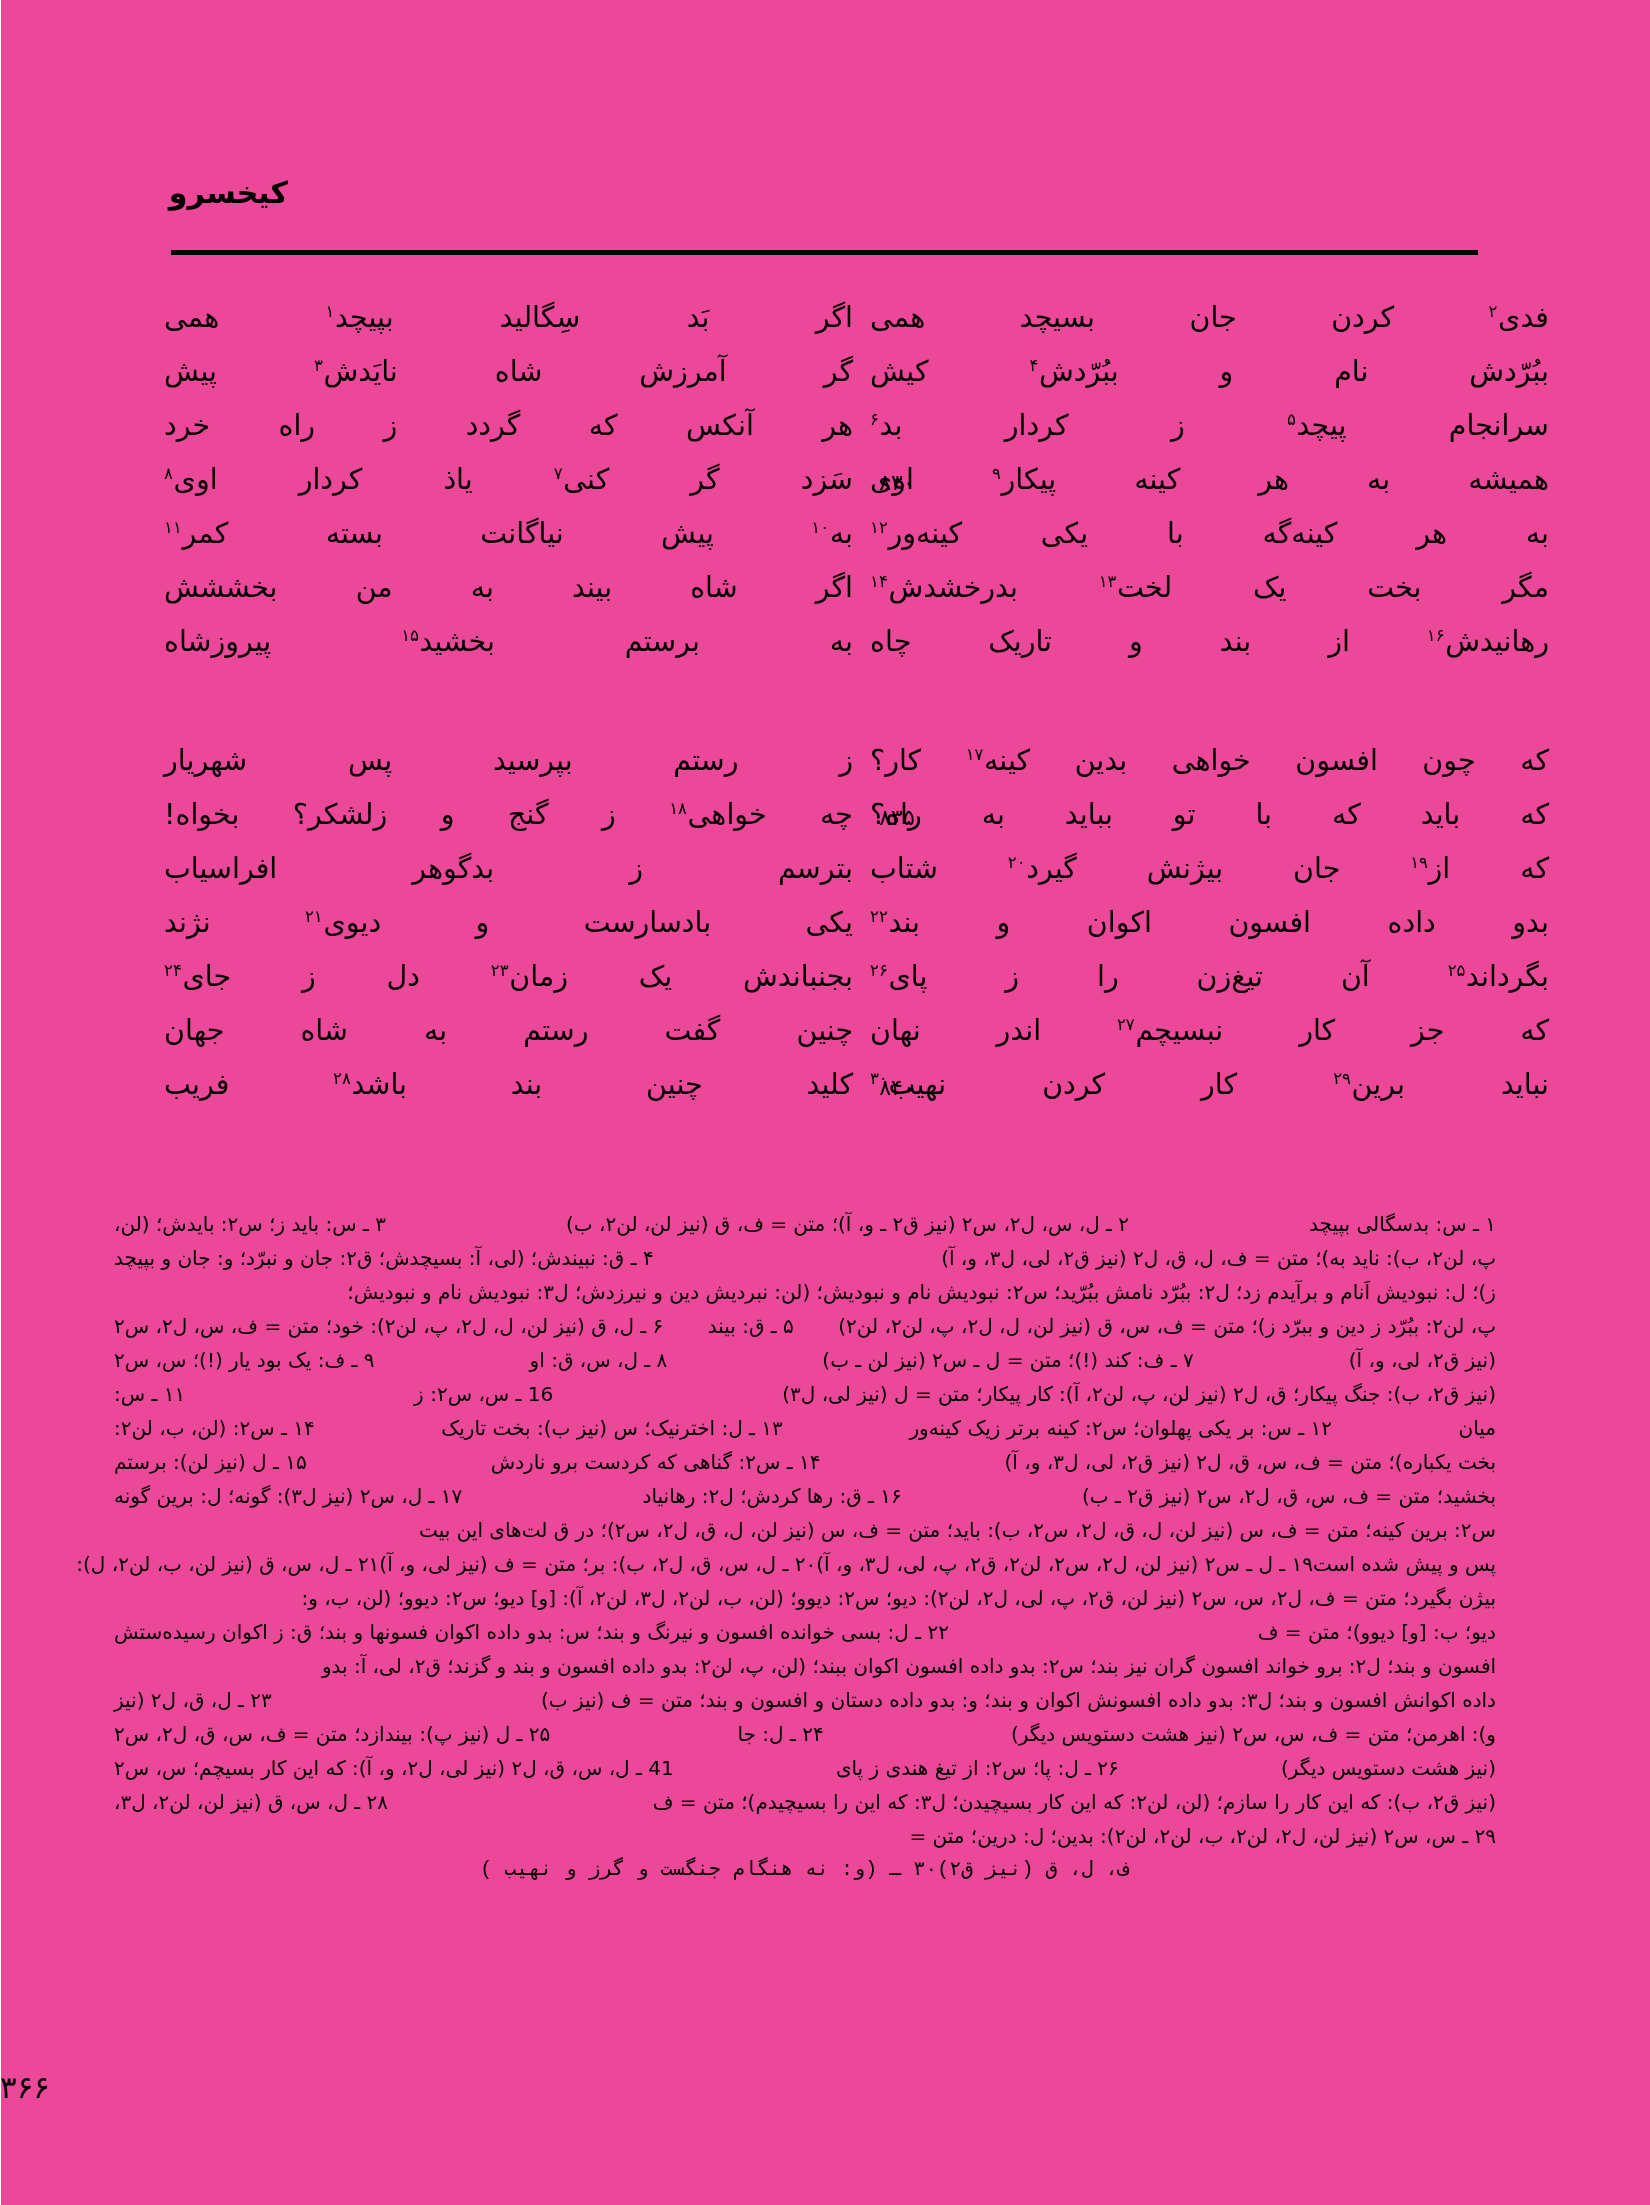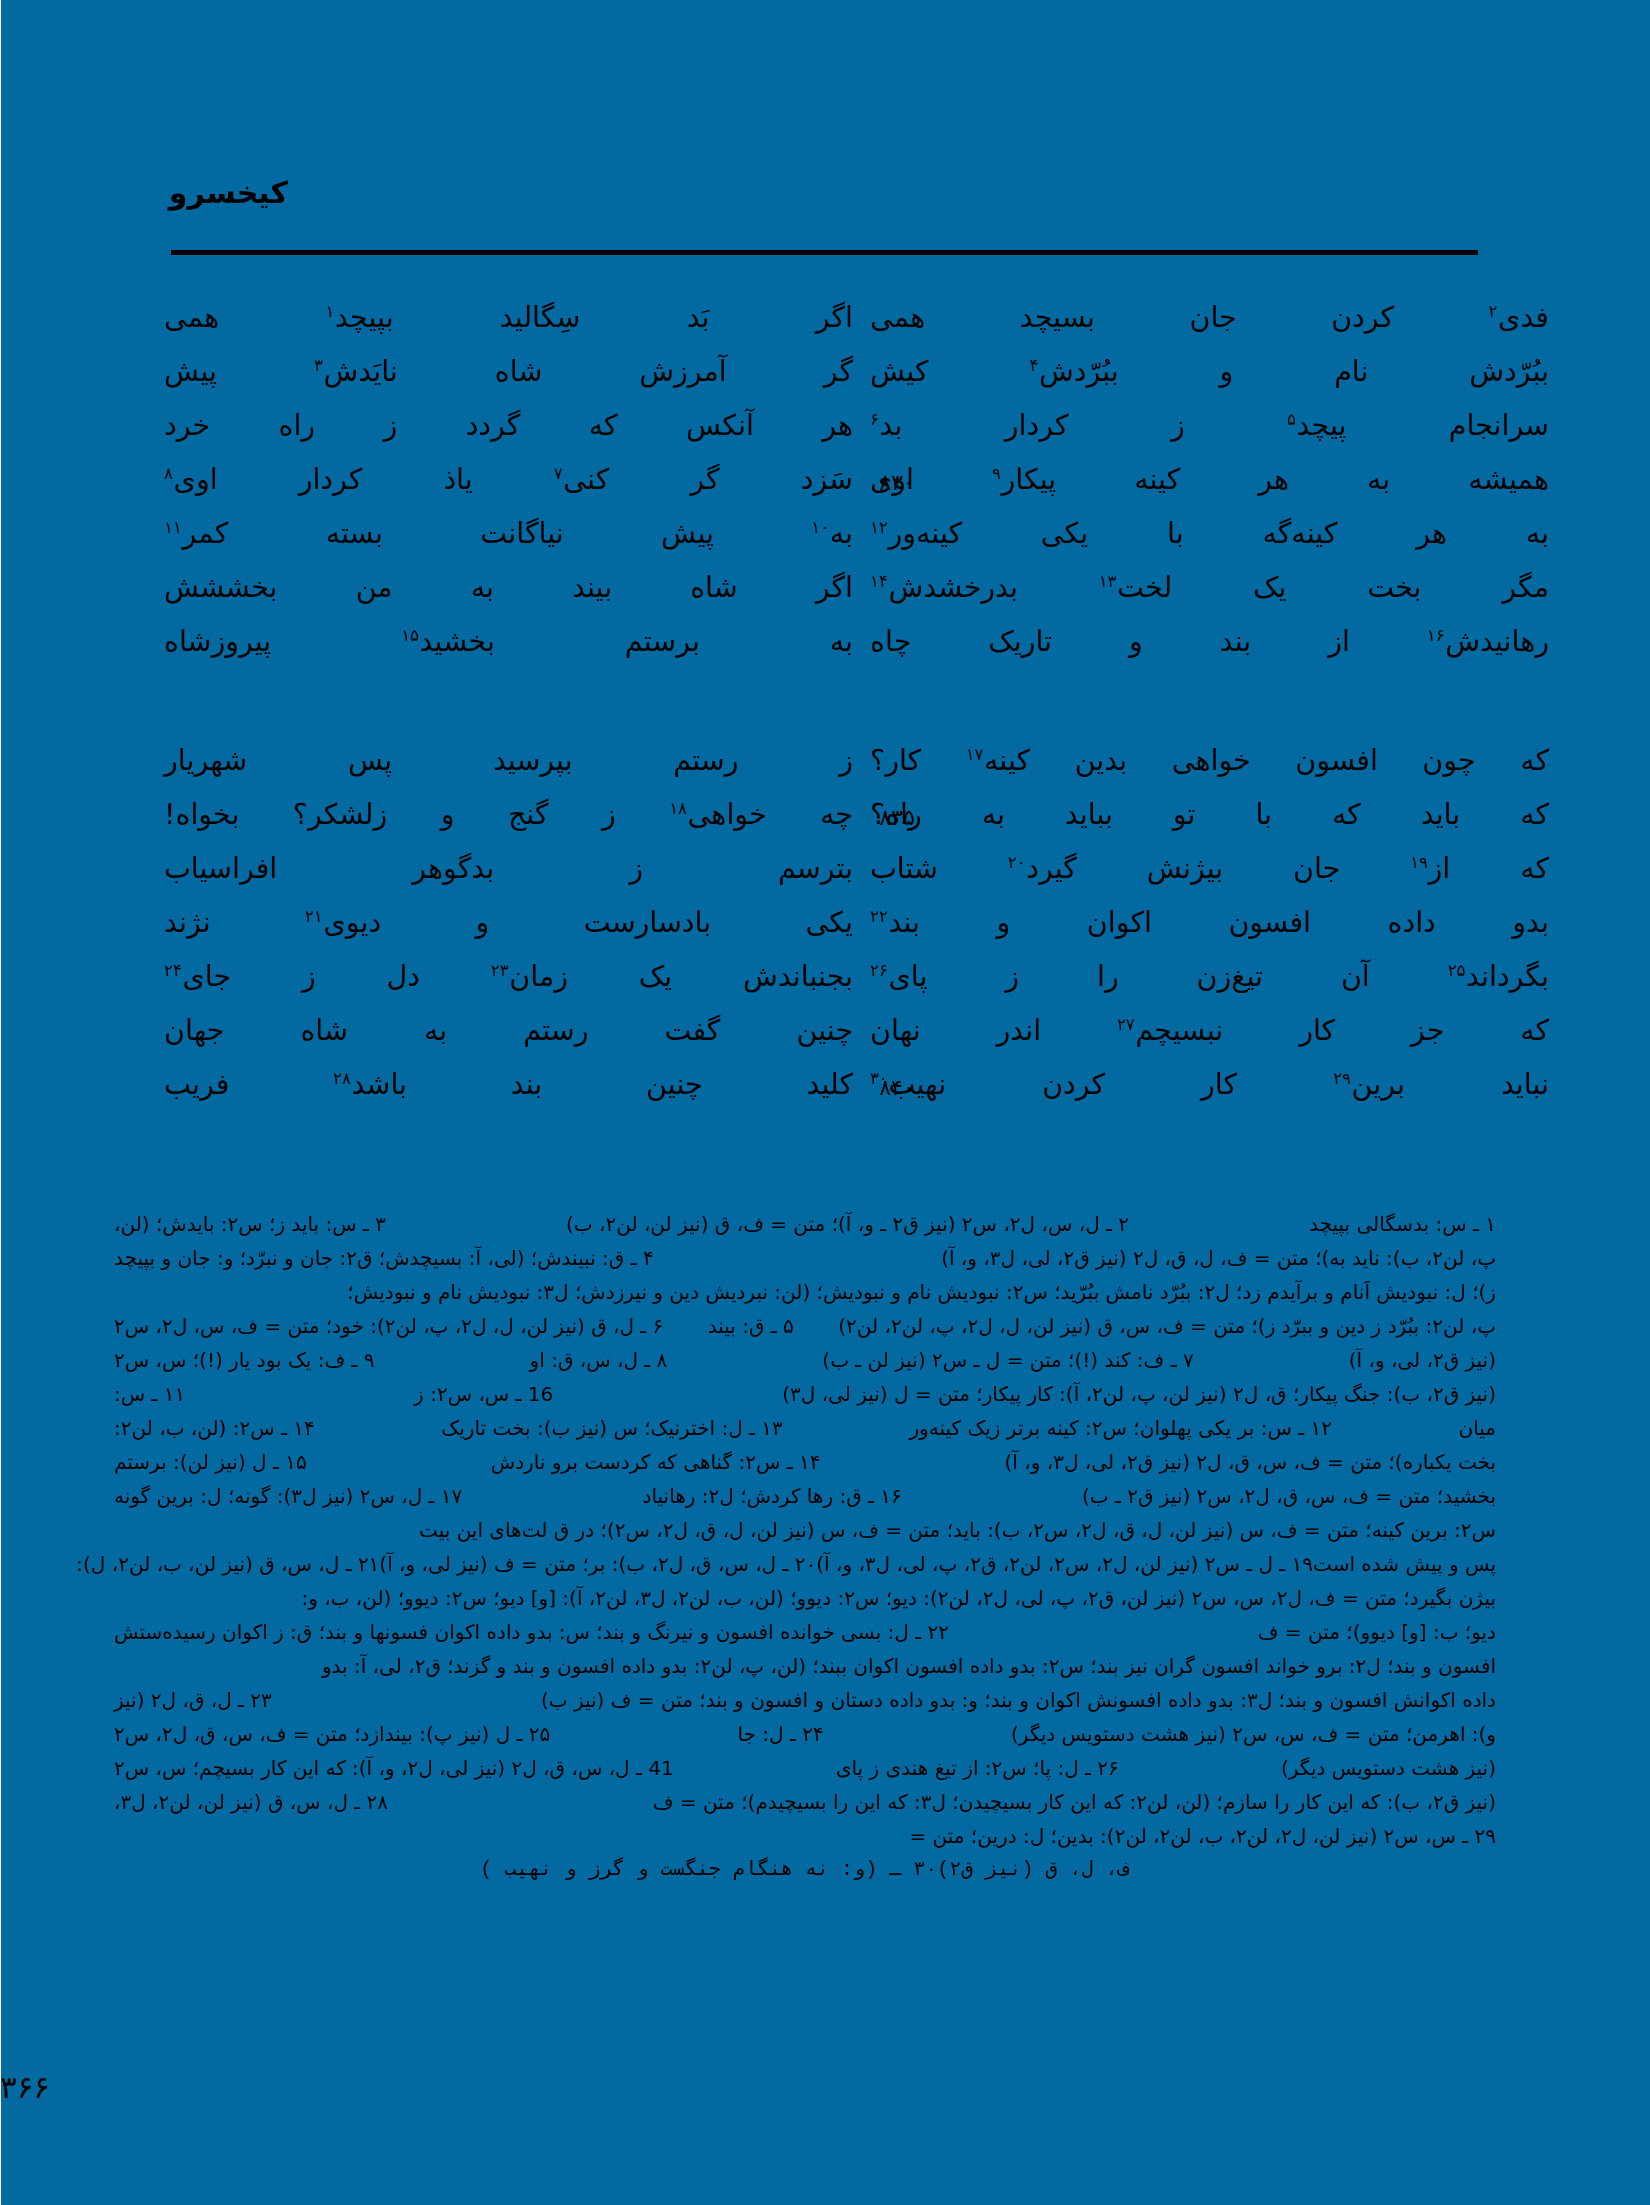--- a/index.html
+++ b/index.html
@@ -14,21 +14,21 @@
     position: relative;
     font-family: "DejaVu Sans", "Liberation Sans", sans-serif;
     color: #000000;
     overflow: hidden;
   }
   .page {
     position: absolute;
     inset: 0;
     width: 1651px;
     height: 2205px;
-    background: #0369a1;
+    background: #ec4899;
   }
 
   
   .runhead-wrap {
     position: absolute;
     top: 178px;
     right: 168px;
     left: 168px;
     height: 54px;
   }

